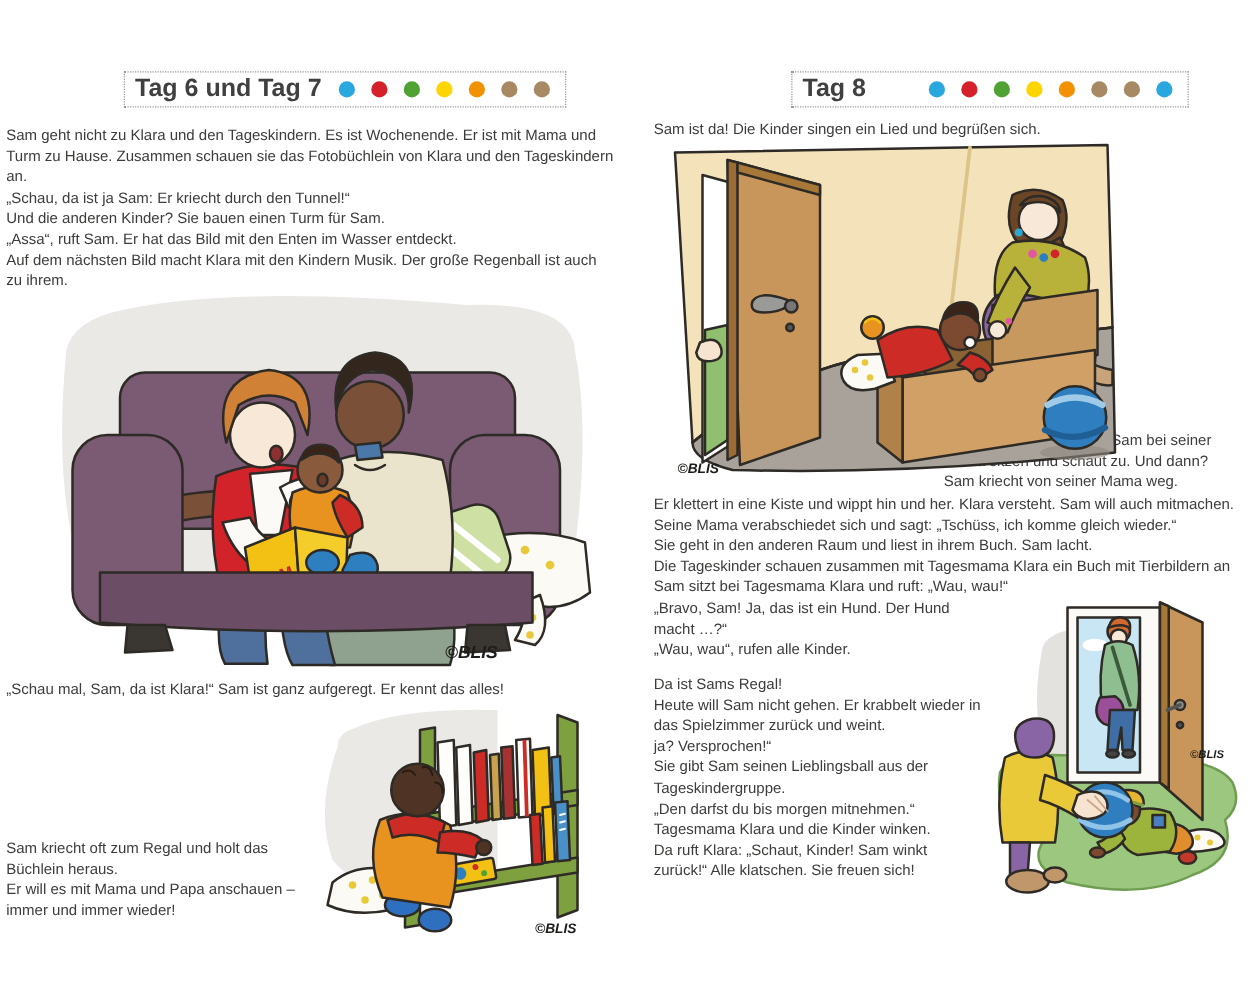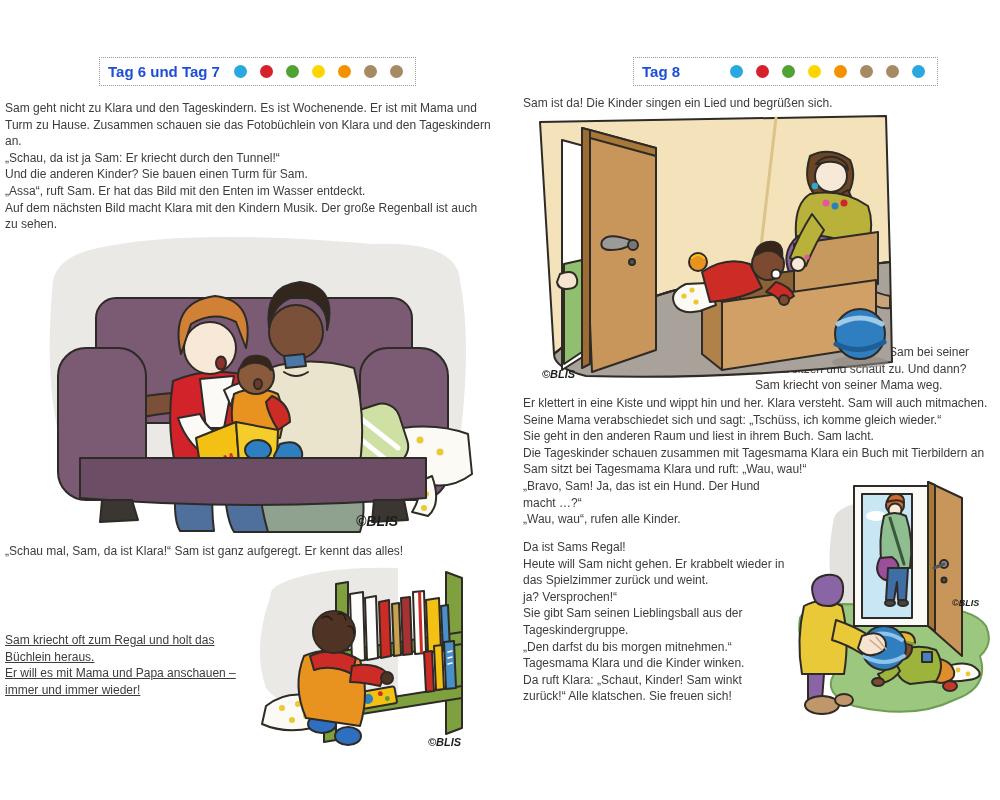--- a/index.html
+++ b/index.html
@@ -1,20 +1,20 @@
 <!DOCTYPE html>
 <html><head>
 <meta charset="utf-8">
 <style>
   html,body { margin:0; padding:0; background:#ffffff; }
   .page { position:relative; width:1000px; height:800px; background:#fff; overflow:hidden;
           font-family:"Liberation Sans", sans-serif; color:#3c3c3b; }
   .tagbox { position:absolute; display:flex; align-items:center; border:1px dotted #9a9a98;
             height:29px; box-sizing:border-box; padding:0 12px 0 8px; background:#fff; }
-  .taglabel { font-weight:bold; font-size:15px; color:#1d4ed8; white-space:nowrap; margin-right:14px; }
+  .taglabel { font-weight:bold; font-size:20px; color:#404040; white-space:nowrap; margin-right:14px; }
   .dots { display:flex; align-items:center; gap:13px; }
   .dot { width:13px; height:13px; border-radius:50%; display:inline-block; }
   .tb { position:absolute; font-size:12px; line-height:16.6px; white-space:nowrap; }
   .tl { height:16.6px; }
   .illus { position:absolute; }
   svg text.credit { font-family:"Liberation Sans",sans-serif; font-weight:bold; font-style:italic; fill:#1d1d1b; }
 </style>
 </head>
 <body>
 
@@ -48,26 +48,26 @@
   </div>
 
   <div class="tb" style="left:5px; top:100px;">
       <div class="tl">Sam geht nicht zu Klara und den Tageskindern. Es ist Wochenende. Er ist mit Mama und</div>
       <div class="tl">Turm zu Hause. Zusammen schauen sie das Fotobüchlein von Klara und den Tageskindern</div>
       <div class="tl">an.</div>
       <div class="tl">„Schau, da ist ja Sam: Er kriecht durch den Tunnel!“</div>
       <div class="tl">Und die anderen Kinder? Sie bauen einen Turm für Sam.</div>
       <div class="tl">„Assa“, ruft Sam. Er hat das Bild mit den Enten im Wasser entdeckt.</div>
       <div class="tl">Auf dem nächsten Bild macht Klara mit den Kindern Musik. Der große Regenball ist auch</div>
-      <div class="tl">zu sehen.</div>
+      <div class="tl">zu ihrem.</div>
     </div>
   <div class="tb" style="left:5px; top:543px;">
     <div class="tl">„Schau mal, Sam, da ist Klara!“ Sam ist ganz aufgeregt. Er kennt das alles!</div>
   </div>
-  <div class="tb" style="left:5px; top:632px;text-decoration:underline;">
+  <div class="tb" style="left:5px; top:670px;">
       <div class="tl">Sam kriecht oft zum Regal und holt das</div>
       <div class="tl">Büchlein heraus.</div>
       <div class="tl">Er will es mit Mama und Papa anschauen –</div>
       <div class="tl">immer und immer wieder!</div>
     </div>
 
   <div class="tb" style="left:523px; top:95px;">
     <div class="tl">Sam ist da! Die Kinder singen ein Lied und begrüßen sich.</div>
   </div>
   <div class="tb" style="left:755px; top:344px;">

